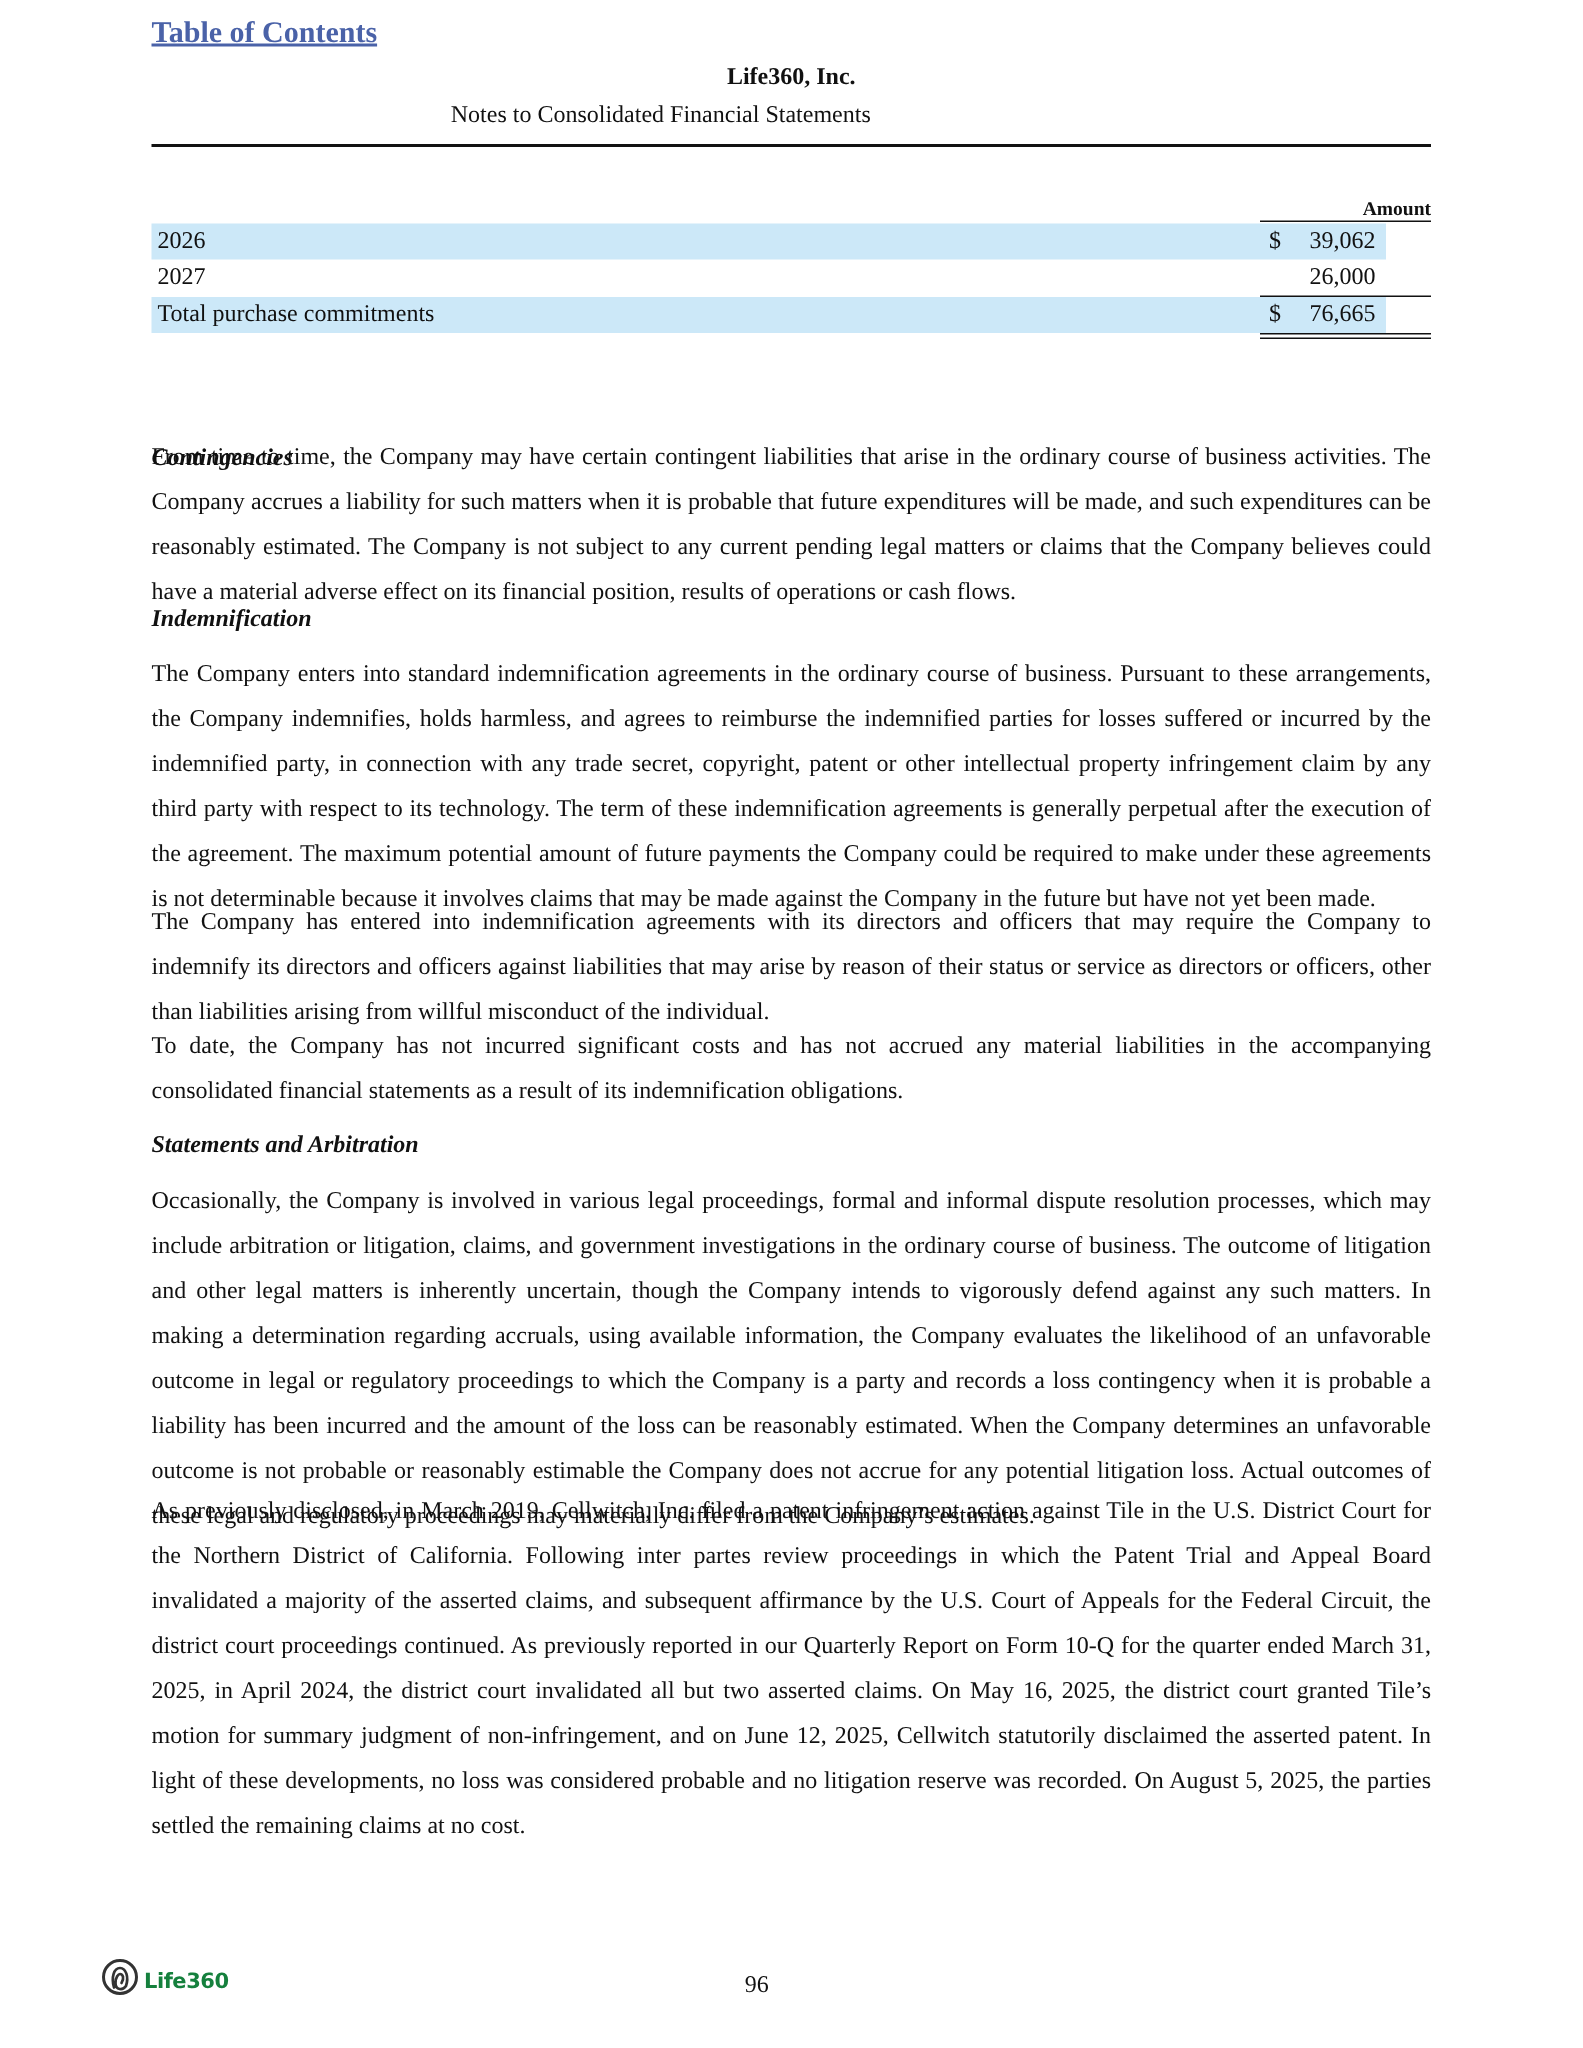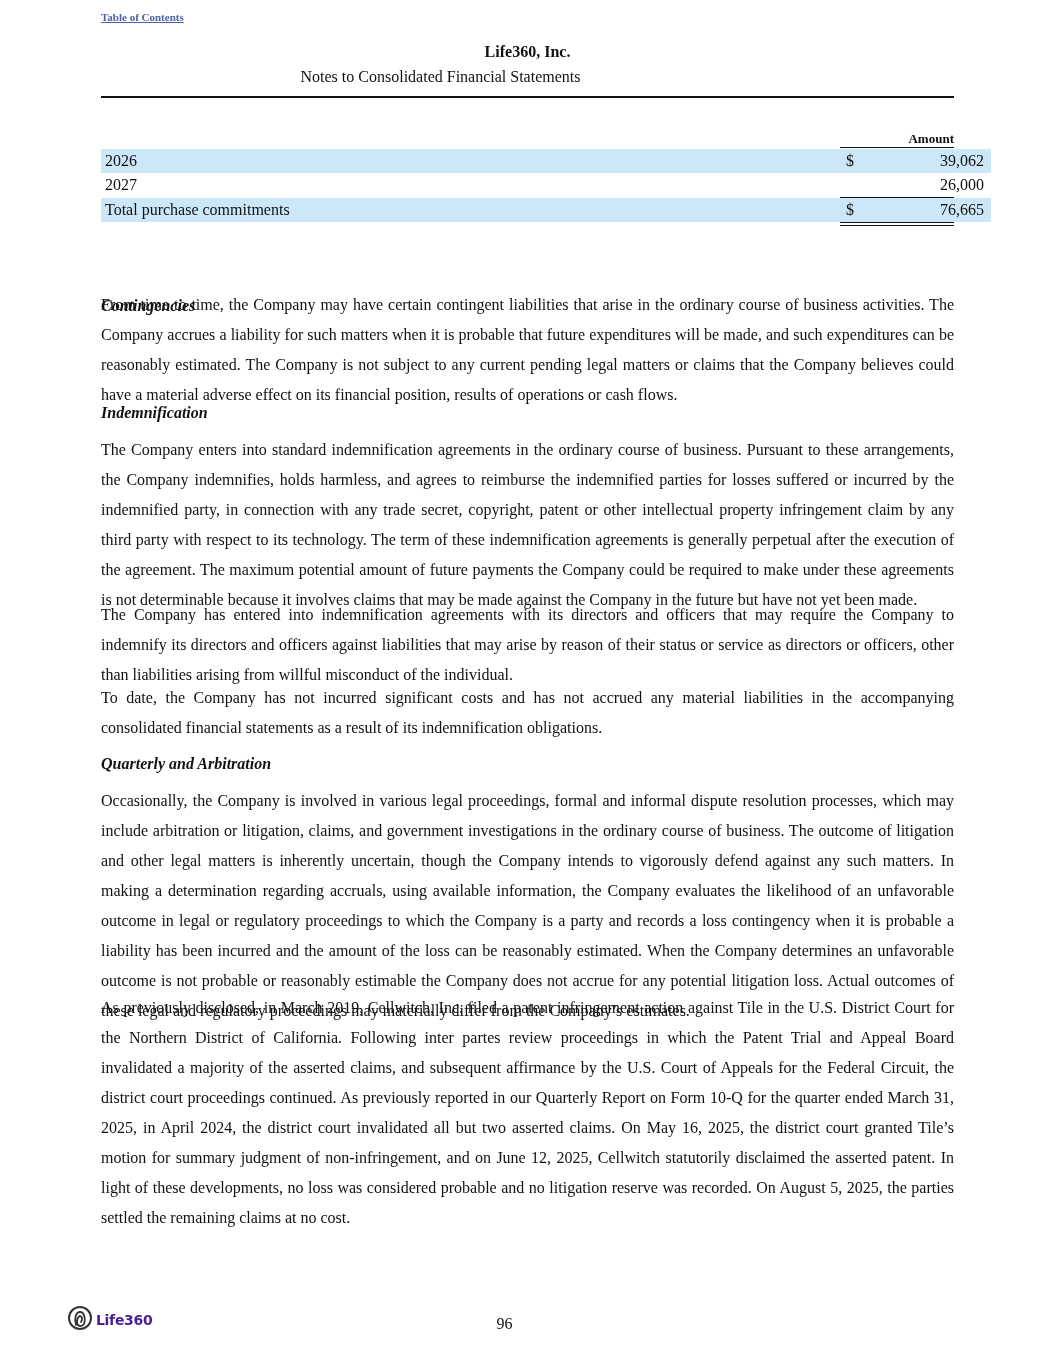--- a/index.html
+++ b/index.html
@@ -3,21 +3,21 @@
 <meta charset="utf-8">
 <style>
   html, body { margin: 0; padding: 0; background: #ffffff; }
   body {
     width: 1055px; height: 1365px; position: relative; overflow: hidden;
     font-family: "Liberation Serif", "DejaVu Serif", serif;
     color: #111111;
   }
   .toc-link {
     position: absolute; left: 101px; top: 11px;
-    font-size: 11px; font-weight: bold; color: #4a62a8;
+    font-size: 20px; font-weight: bold; color: #4a62a8;
     text-decoration: underline; cursor: pointer;
   }
   .company {
     position: absolute; left: 0; width: 1055px; top: 43px;
     text-align: center; font-size: 16px; font-weight: bold;
   }
   .notes-title {
     position: absolute; left: 0; width: 881px; top: 68px;
     text-align: center; font-size: 16px; font-weight: normal;
   }
@@ -27,21 +27,21 @@
   }
   .th-amount {
     position: absolute; left: 840px; width: 114px; top: 131px;
     text-align: right; font-size: 13px; font-weight: bold;
   }
   .th-rule {
     position: absolute; left: 840px; width: 114px; top: 147px;
     border-top: 1.5px solid #111;
   }
   .trow {
-    position: absolute; left: 101px; width: 890px; height: 24px;
+    position: absolute; left: 101px; width: 823px; height: 24px;
     font-size: 16px; line-height: 24px;
   }
   .trow.shade { background: #cce8f8; }
   .trow .label { position: absolute; left: 4px; top: 0; }
   .trow .dollar { position: absolute; left: 745px; top: 0; }
   .trow .amt { position: absolute; right: 7px; top: 0; text-align: right; }
   .total-rule-top {
     position: absolute; left: 840px; width: 114px; top: 197px;
     border-top: 1.5px solid #111;
   }
@@ -61,21 +61,21 @@
     position: absolute; left: 101px; width: 853px;
     font-size: 16px; line-height: 30px; text-align: justify;
     margin: 0;
   }
   .footer-logo {
     position: absolute; left: 67px; top: 1305px;
     display: flex; align-items: center; gap: 3px;
   }
   .footer-logo .word {
     font-family: "DejaVu Sans", "Liberation Sans", sans-serif;
-    font-weight: bold; font-size: 14px; color: #4c1d95; letter-spacing: -0.3px;
+    font-weight: bold; font-size: 14px; color: #15803d; letter-spacing: -0.3px;
   }
   .page-num {
     position: absolute; left: 0; width: 1009px; top: 1315px;
     text-align: center; font-size: 16px;
   }
 </style>
 </head>
 <body>
 
 <a class="toc-link">Table of Contents</a>
@@ -109,21 +109,21 @@
 </div>
 
 <div class="section-heading" style="top:269px;margin-top:28px;">Contingencies</div>
 <p class="para" style="top:290px;">From time to time, the Company may have certain contingent liabilities that arise in the ordinary course of business activities. The Company accrues a liability for such matters when it is probable that future expenditures will be made, and such expenditures can be reasonably estimated. The Company is not subject to any current pending legal matters or claims that the Company believes could have a material adverse effect on its financial position, results of operations or cash flows.</p>
 
 <div class="section-heading" style="top:404px;">Indemnification</div>
 <p class="para" style="top:435px;">The Company enters into standard indemnification agreements in the ordinary course of business. Pursuant to these arrangements, the Company indemnifies, holds harmless, and agrees to reimburse the indemnified parties for losses suffered or incurred by the indemnified party, in connection with any trade secret, copyright, patent or other intellectual property infringement claim by any third party with respect to its technology. The term of these indemnification agreements is generally perpetual after the execution of the agreement. The maximum potential amount of future payments the Company could be required to make under these agreements is not determinable because it involves claims that may be made against the Company in the future but have not yet been made.</p>
 <p class="para" style="top:600px;">The Company has entered into indemnification agreements with its directors and officers that may require the Company to indemnify its directors and officers against liabilities that may arise by reason of their status or service as directors or officers, other than liabilities arising from willful misconduct of the individual.</p>
 <p class="para" style="top:683px;">To date, the Company has not incurred significant costs and has not accrued any material liabilities in the accompanying consolidated financial statements as a result of its indemnification obligations.</p>
 
-<div class="section-heading" style="top:755px;">Quarterly and Arbitration</div>
+<div class="section-heading" style="top:755px;">Statements and Arbitration</div>
 <p class="para" style="top:786px;">Occasionally, the Company is involved in various legal proceedings, formal and informal dispute resolution processes, which may include arbitration or litigation, claims, and government investigations in the ordinary course of business. The outcome of litigation and other legal matters is inherently uncertain, though the Company intends to vigorously defend against any such matters. In making a determination regarding accruals, using available information, the Company evaluates the likelihood of an unfavorable outcome in legal or regulatory proceedings to which the Company is a party and records a loss contingency when it is probable a liability has been incurred and the amount of the loss can be reasonably estimated. When the Company determines an unfavorable outcome is not probable or reasonably estimable the Company does not accrue for any potential litigation loss. Actual outcomes of these legal and regulatory proceedings may materially differ from the Company’s estimates.</p>
 <p class="para" style="top:993px;">As previously disclosed, in March 2019, Cellwitch, Inc. filed a patent infringement action against Tile in the U.S. District Court for the Northern District of California. Following inter partes review proceedings in which the Patent Trial and Appeal Board invalidated a majority of the asserted claims, and subsequent affirmance by the U.S. Court of Appeals for the Federal Circuit, the district court proceedings continued. As previously reported in our Quarterly Report on Form 10-Q for the quarter ended March 31, 2025, in April 2024, the district court invalidated all but two asserted claims. On May 16, 2025, the district court granted Tile’s motion for summary judgment of non-infringement, and on June 12, 2025, Cellwitch statutorily disclaimed the asserted patent. In light of these developments, no loss was considered probable and no litigation reserve was recorded. On August 5, 2025, the parties settled the remaining claims at no cost.</p>
 
 <div class="footer-logo">
   <span>
     <svg width="26" height="26" viewBox="0 0 26 26">
       <circle cx="13" cy="13" r="11" fill="none" stroke="#333" stroke-width="2"></circle>
       <path d="M9 20 C7 13, 9 7, 13 7 C17 7, 19 13, 17 19 C15 22, 10 22, 10 17 C10 13, 12 11, 13 11 C15 11, 16 14, 14 17" fill="none" stroke="#333" stroke-width="1.8" stroke-linecap="round"></path>
     </svg>
   </span>

